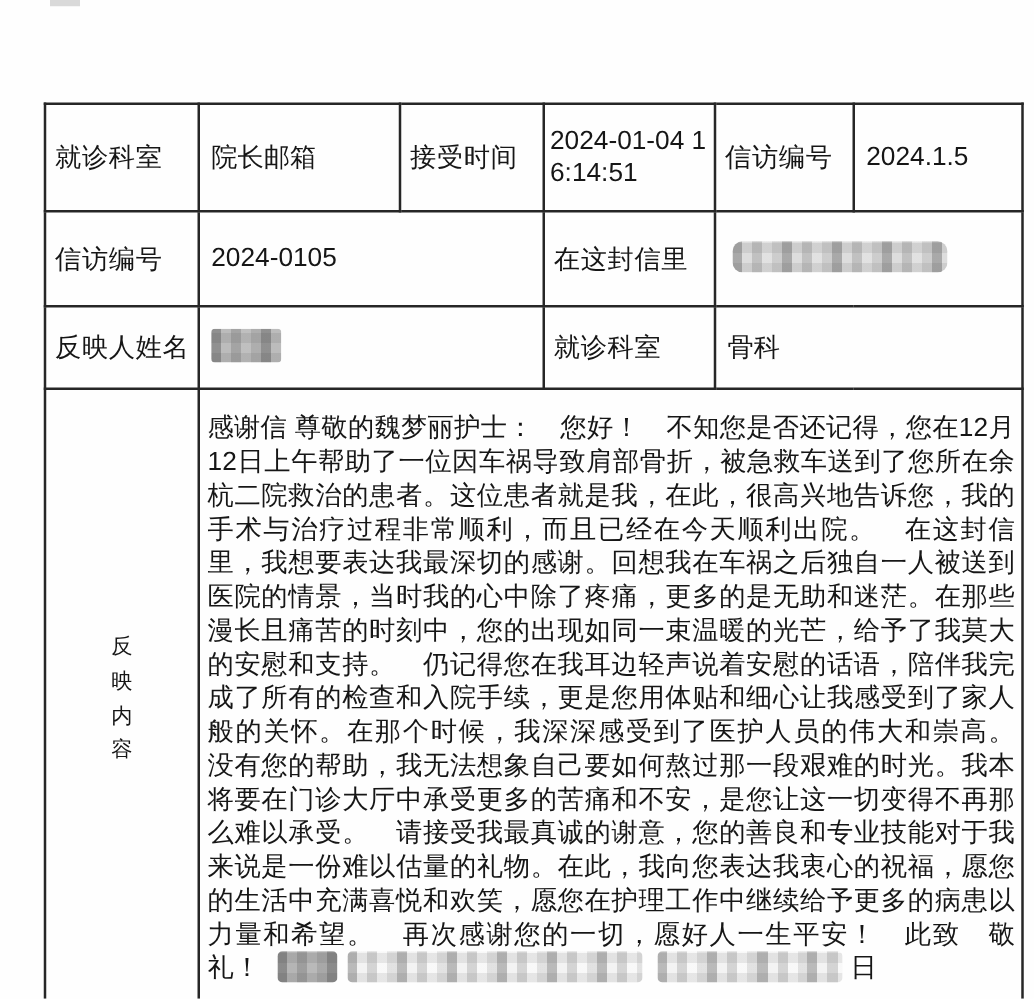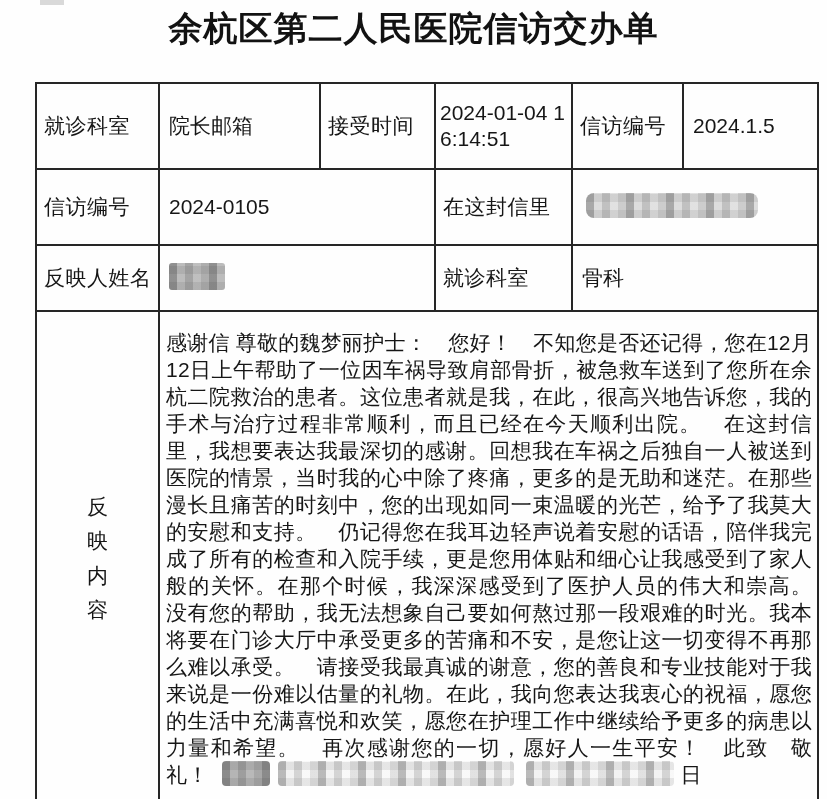--- a/index.html
+++ b/index.html
@@ -63,21 +63,21 @@
     word-break: break-all;
     vertical-align: middle;
     font-size: 21px;
   }
   td.vlab { text-align: center; }
   .vertical {
     width: 1.15em;
     margin: 0 auto;
     word-break: break-all;
     line-height: 1.62;
-    font-size: 21px;
+    font-size: 17px;
     text-align: center;
     letter-spacing: 0;
   }
   td.content {
     vertical-align: top;
     padding: 3px 5px 3px 6px;
     font-size: 21.5px;
     line-height: 27px;
     text-align: justify;
     letter-spacing: 0.2px;
@@ -106,21 +106,20 @@
   .sig-redact-2 { width: 236px; height: 25px; margin-left: 8px; }
   .sig-redact-3 { width: 148px; height: 25px; margin-left: 12px; }
 </style>
 </head>
 <body>
 
 <div class="page">
 
   <div class="scan-artifact"></div>
 
-  <h1 class="title">余杭区第二人民医院信访交办单</h1>
 
   <table class="form">
     <colgroup>
       <col style="width:123px">
       <col style="width:161px">
       <col style="width:115px">
       <col style="width:137px">
       <col style="width:111px">
       <col style="width:135px">
     </colgroup>

